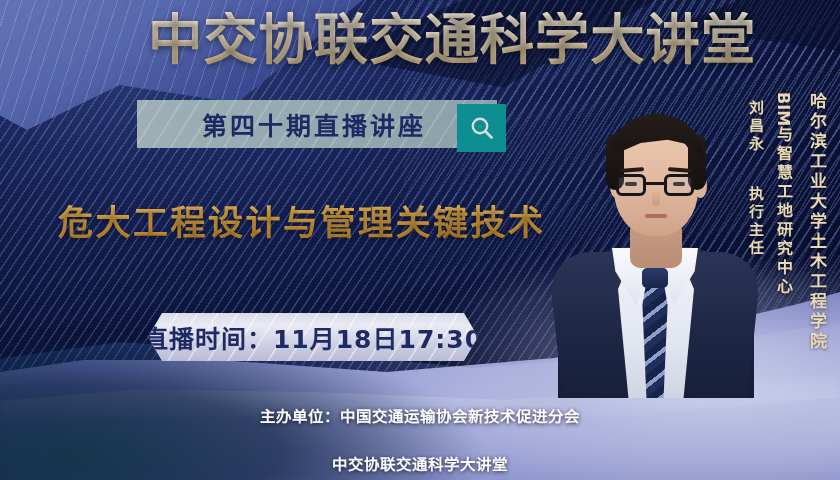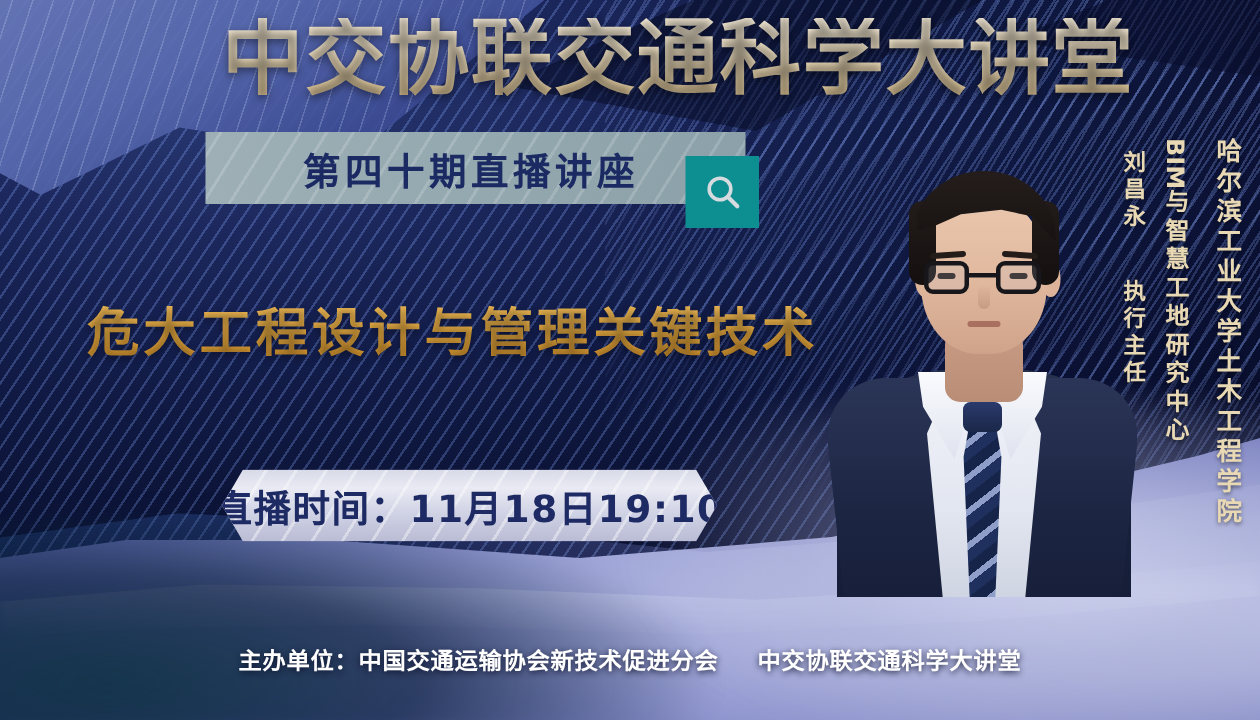--- a/index.html
+++ b/index.html
@@ -173,21 +173,21 @@
     text-shadow: 0 2px 6px rgba(0,0,0,.45);
     transform: scaleX(0.97);
     transform-origin: left top;
     white-space: nowrap;
   }
 
   
   .sub-bar {
     position: absolute;
     left: 137px;
-    top: 88px;
+    top: 100px;
     width: 360px;
     height: 48px;
     background: linear-gradient(100deg, #9eb0b6 0%, #95a9b0 45%, #8ba0a8 100%);
     display: flex;
     align-items: center;
     overflow: hidden;
     justify-content: flex-end;
   }
   .sub-bar::after {
     content: "";
@@ -505,20 +505,21 @@
   .footer {
     position: absolute;
     left: 0;
     top: 424px;
     width: 840px;
     height: 30px;
     display: flex;
     align-items: center;
     justify-content: center;
     gap: 26px;
+    flex-direction: column;
   }
   .footer-text {
     font-size: 15.5px;
     font-weight: 700;
     color: #ffffff;
     letter-spacing: .5px;
     text-shadow: 0 1px 4px rgba(10,14,40,.85);
     font-family: "DejaVu Sans", "Liberation Sans", sans-serif;
     white-space: nowrap;
   }
@@ -553,21 +554,21 @@
       <svg width="26" height="26" viewBox="0 0 26 26" aria-hidden="true">
         <circle cx="11" cy="11" r="7.2" fill="none" stroke="#d6dbdf" stroke-width="2.4"></circle>
         <line x1="16.3" y1="16.3" x2="22.5" y2="22.5" stroke="#d6dbdf" stroke-width="2.8" stroke-linecap="round"></line>
       </svg>
     </span>
   </div>
 
   <div class="topic">危大工程设计与管理关键技术</div>
 
   <div class="time-pill">
-    <span class="time-pill-text">直播时间：11月18日19:10</span>
+    <span class="time-pill-text">直播时间：11月18日17:30</span>
   </div>
 
   <div class="portrait">
     <div class="p-shadow"></div>
     <div class="p-suit"></div>
     <div class="p-suit-l"></div>
     <div class="p-suit-r"></div>
     <div class="p-shirt"></div>
     <div class="p-collar-l"></div>
     <div class="p-collar-r"></div>

